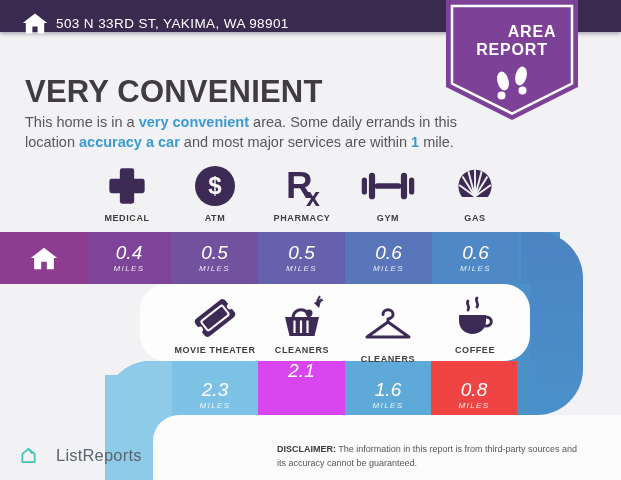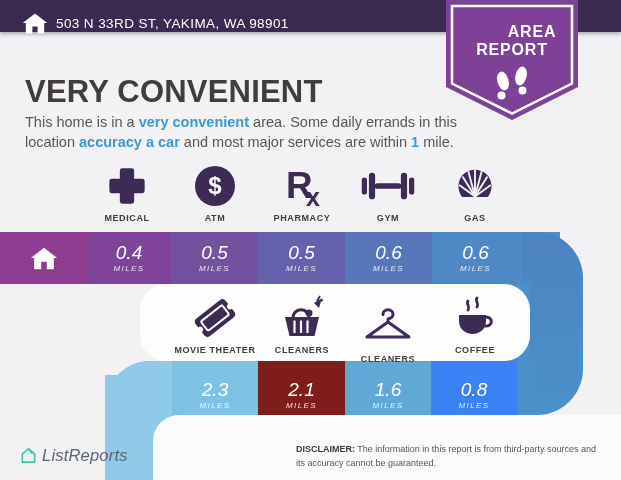--- a/index.html
+++ b/index.html
@@ -78,41 +78,41 @@
   .cell .unit { font-size:8px; letter-spacing:1.4px; color:rgba(255,255,255,.85); margin-top:1px; }
   .cell2 { top:361px; height:68px; }
   .home-cell { left:0; width:87px; background:#8d3c90; display:flex; align-items:center; justify-content:center; }
   .b1c1 { left:87px;  width:84px; background:#7e4499; }
   .b1c2 { left:171px; width:87px; background:#72519f; }
   .b1c3 { left:258px; width:87px; background:#6661ad; }
   .b1c4 { left:345px; width:87px; background:#5a76ba; }
   .b1c5 { left:432px; width:87px; background:#4e88c6; }
   .b2lead { left:105px; width:67px; background:#8ecbe9; border-radius:46px 0 0 0; z-index:2; }
   .b2c1 { left:172px; width:86px; background:#7dc1e5; }
-  .b2c2 { left:258px; width:87px; background:#7f1d1d; }
+  .b2c2 { left:258px; width:87px; background:#d946ef;justify-content:space-between; }
   .b2c3 { left:345px; width:86px; background:#5ea9d7; }
-  .b2c4 { left:431px; width:86px; background:#3b82f6; }
+  .b2c4 { left:431px; width:86px; background:#ef4444; }
 
   
   .card-mid {
     left:140px; top:284px; width:390px; height:77px;
     background:#fdfdfe; border-radius:26px; z-index:3;
   }
   .card-bottom {
     left:153px; top:415px; width:468px; height:65px;
     background:#fbfbfc; border-radius:26px 0 0 0; z-index:3;
   }
   .fillet { z-index:2; }
 
   
-  .brand { left:42px; top:446px; font-size:16.5px; color:#5b656d; z-index:5; letter-spacing:.2px;font-style:italic; }
+  .brand { left:56px; top:446px; font-size:16.5px; color:#5b656d; z-index:5; letter-spacing:.2px; }
   .brand-icon { left:20px; top:447px; z-index:5; }
   .disclaimer {
     left:277px; top:443px; width:302px;
-    font-size:9px; line-height:1.5; color:#56565a; z-index:5;margin-left:19px;
+    font-size:9px; line-height:1.5; color:#56565a; z-index:5;
   }
   .disclaimer b { color:#3a3a3c; }
 </style>
 </head>
 <body>
 
 <div id="stage">
 
   <div class="abs header">
     <span class="header-home">

